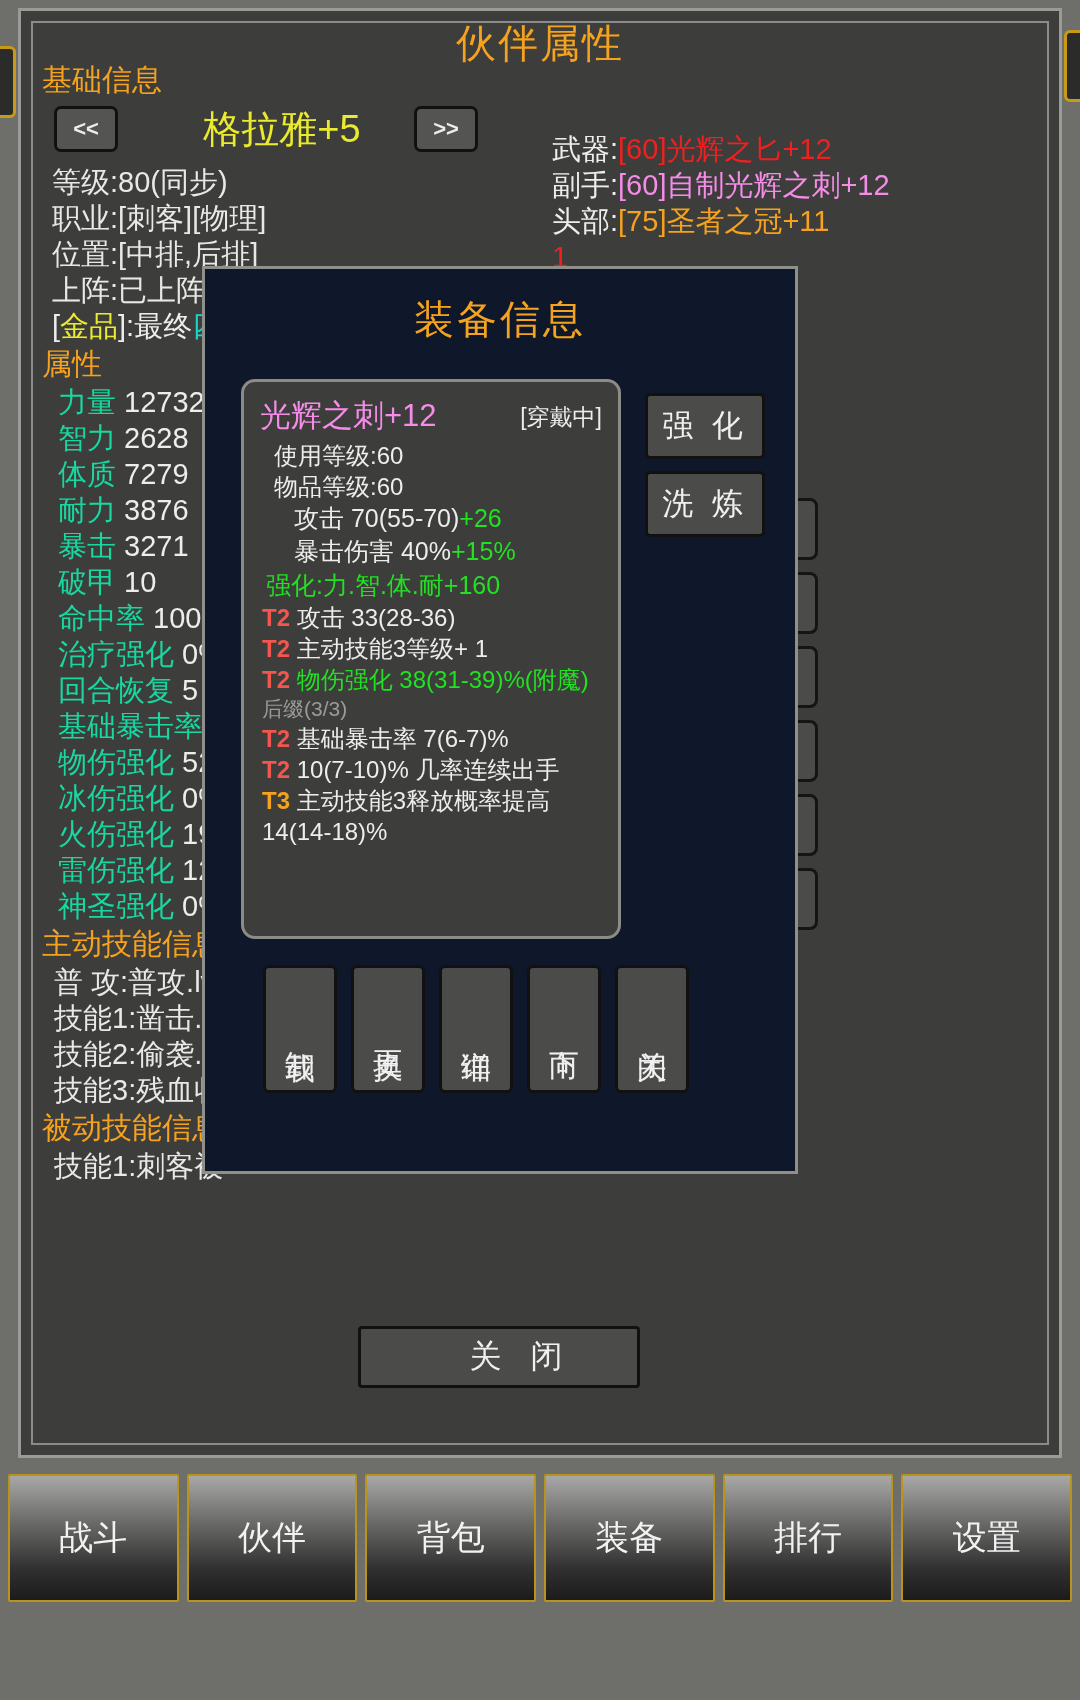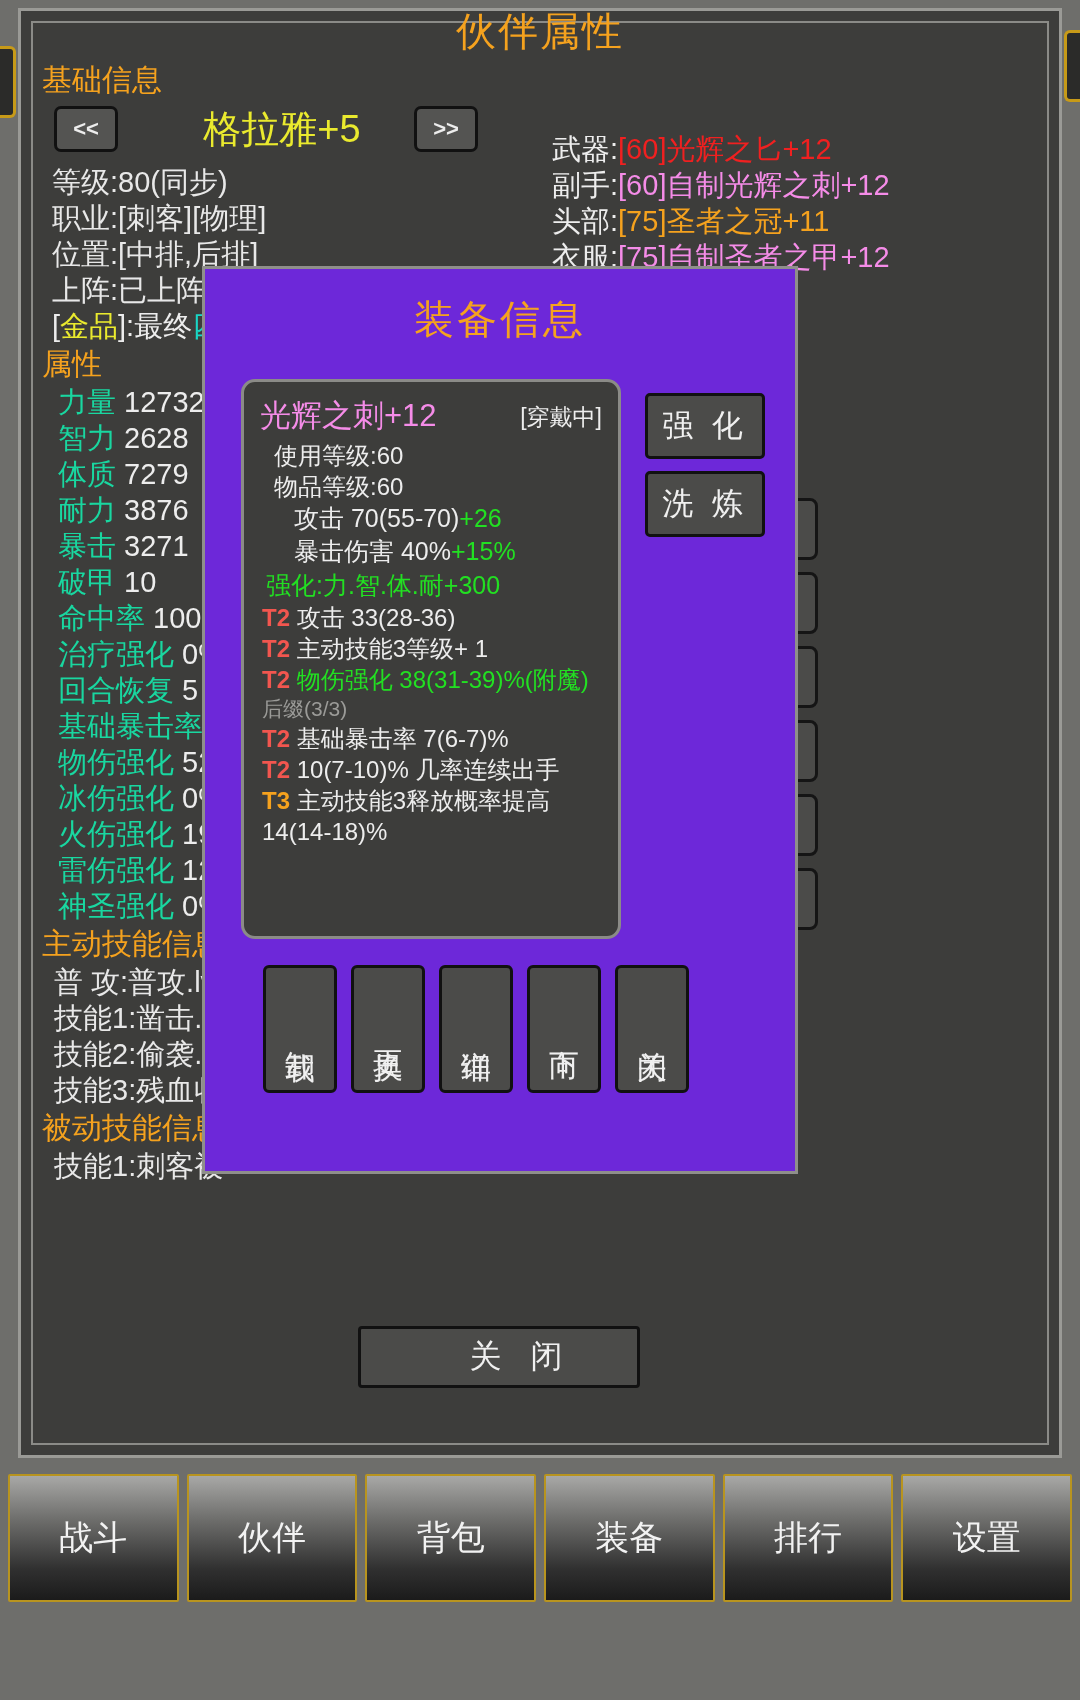--- a/index.html
+++ b/index.html
@@ -23,21 +23,21 @@
   
   .side-tab {
     position: absolute; width: 16px; height: 72px; background: #2b2b29;
     border: 3px solid #c79a18;
   }
   .side-tab.left  { left: 0px;    top: 46px; border-left: none; border-radius: 0 6px 6px 0; }
   .side-tab.right { right: 0px;   top: 30px; border-right: none; border-radius: 6px 0 0 6px; }
 
   
   .page-title {
-    position: absolute; left: 0; top: 4px; width: 100%;
+    position: absolute; left: 0; top: 16px; width: 100%;
     text-align: center; color: #f5a21e; font-size: 40px; letter-spacing: 2px;
   }
 
   
   .section-head { color: #f5a21e; font-size: 30px; line-height: 40px; }
   .left-col {
     position: absolute; left: 42px; top: 60px; width: 470px; color: #e8e8e8;
   }
   .nav-row { position: relative; height: 62px; margin-top: 2px; }
   .navbtn {
@@ -97,21 +97,21 @@
   .tabbtn {
     flex: 1; border: 2px solid #b8941f; border-radius: 2px;
     background: linear-gradient(to bottom, #a8a8a6 0%, #6e6e6c 35%, #303030 75%, #1b1b1b 100%);
     color: #f2f2f2; font-size: 34px;
     display: flex; align-items: center; justify-content: center;
   }
 
   
   .modal {
     position: absolute; left: 202px; top: 266px; width: 596px; height: 908px;
-    background: #6d28d9; border: 3px solid #8f8f8b;
+    background: #0f172a; border: 3px solid #8f8f8b;
   }
   .modal-title {
     text-align: center; color: #f5a21e; font-size: 40px; line-height: 52px;
     margin-top: 24px; letter-spacing: 3px;
   }
   .item-panel {
     position: absolute; left: 36px; top: 110px; width: 380px; height: 560px;
     background: #3d3d3b; border: 3px solid #8b8b87; border-radius: 14px;
     padding: 14px 16px 0 16px; overflow: hidden;
   }
@@ -216,21 +216,20 @@
     <div class="section-head">被动技能信息</div>
     <div id="passive-skill-lines">
         <div class="skill-line">技能1:刺客被</div>
       </div>
   </div>
 
   <div class="right-col" id="equip-list">
       <div><span class="eq-slot">武器:</span><span class="q-red">[60]</span><span class="q-red">光辉之匕+12</span></div>
       <div><span class="eq-slot">副手:</span><span class="q-pink">[60]</span><span class="q-pink">自制光辉之刺+12</span></div>
       <div><span class="eq-slot">头部:</span><span class="q-orange">[75]</span><span class="q-orange">圣者之冠+11</span></div>
-      <div><span class="eq-slot">衣服:</span><span class="q-pink">[75]</span><span class="q-pink">自制圣者之甲+12</span></div>
       <div><span class="eq-slot"></span><span class="q-red"></span><span class="q-red">1</span></div>
       <div><span class="eq-slot"></span><span class="q-red"></span><span class="q-red">性]+11</span></div>
       <div><span class="eq-slot"></span><span class="q-pink"></span><span class="q-pink">鞋+11</span></div>
       <div><span class="eq-slot"></span><span class="q-pink"></span><span class="q-pink">链[物理]+11</span></div>
       <div><span class="eq-slot"></span><span class="q-pink"></span><span class="q-pink">戒[物理]+11</span></div>
       <div><span class="eq-slot"></span><span class="q-pink"></span><span class="q-pink">戒[物理]+11</span></div>
     </div>
 
   <div class="slot-box" style="left:706px; top:498px;"></div>
   <div class="slot-box" style="left:706px; top:572px;"></div>
@@ -248,21 +247,21 @@
         <div class="equipped-tag">[穿戴中]</div>
       </div>
       <div class="item-line">使用等级:60</div>
       <div class="item-line">物品等级:60</div>
       <div class="item-line indent2">
         <span>攻击 70(55-70)</span><span class="g-green">+26</span>
       </div>
       <div class="item-line indent2">
         <span>暴击伤害 40%</span><span class="g-green">+15%</span>
       </div>
-      <div class="enh-line">强化:力.智.体.耐+300</div>
+      <div class="enh-line">强化:力.智.体.耐+160</div>
 
       <div id="prefix-list">
           <div class="affix-line"><span class="tier-t2">T2</span><span> 攻击 33(28-36)</span></div>
           <div class="affix-line"><span class="tier-t2">T2</span><span> 主动技能3等级+ 1</span></div>
           <div class="affix-line"><span class="tier-t2">T2</span><span class="t-green"> 物伤强化 38(31-39)%(附魔)</span></div>
         </div>
 
       <div class="affix-head">后缀(3/3)</div>
       <div id="suffix-list">
           <div class="affix-line"><span class="tier-t2">T2</span><span> 基础暴击率 7(6-7)%</span></div>

